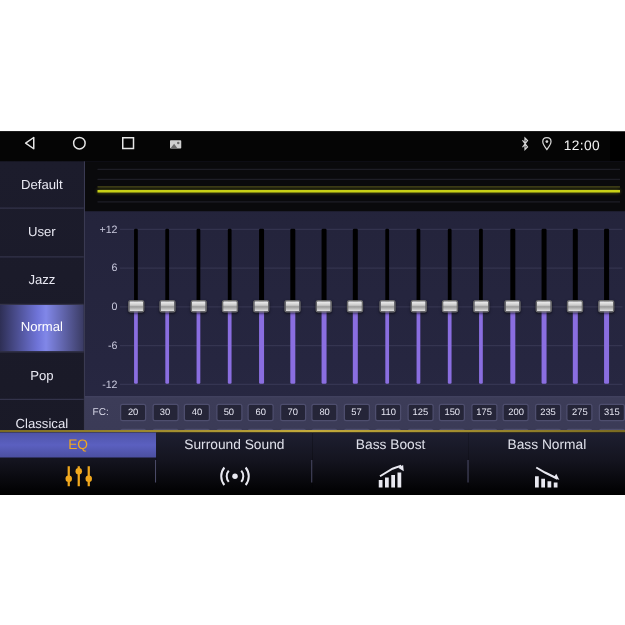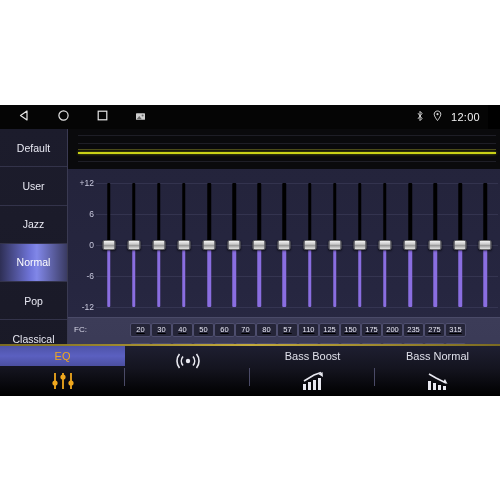--- a/index.html
+++ b/index.html
@@ -121,21 +121,21 @@
     background:linear-gradient(180deg,#3c3c58 0%,#3a3a56 100%);
     border-top:1px solid #4a4a68;
   }
   .drow { position:absolute; left:0; width:432px; height:17px; display:flex; align-items:center; }
   .drow-fc { top:3px; }
   .drow-q  { top:23px; }
   .rlabel {
     width:28px; text-align:center; padding-right:3px;
     color:#d8d8e8; font-size:8px;
   }
-  .cells { flex:1; display:flex; justify-content:center; align-items:center;text-decoration:underline; }
+  .cells { flex:1; display:flex; justify-content:space-between; align-items:center; }
   .cell {
     width:21px; height:14px; border-radius:2px;
     background:#252538; border:1px solid #4e4e6e;
     color:#e6e6f2; font-size:7.5px;
     display:flex; align-items:center; justify-content:center;
     position:relative;
   }
   .cell .mark {
     position:absolute; bottom:-5px; left:50%; transform:translateX(-50%);
     width:13px; height:2.5px; border-radius:1px;
@@ -483,20 +483,21 @@
               <g fill="#f0a81e">
                 <circle cx="5" cy="12" r="2.6"></circle>
                 <circle cx="13" cy="6" r="2.6"></circle>
                 <circle cx="21" cy="12" r="2.6"></circle>
               </g>
             </svg>
           </div>
           <div class="sep"></div>
         </div>
         <div class="tab">
+          <div class="tlabel">Surround Sound</div>
           <div class="ticon">
             <svg width="28" height="20" viewBox="0 0 28 20">
               <circle cx="14" cy="10" r="2.2" fill="#e8e8f0"></circle>
               <path d="M9 5.5 A7 7 0 0 0 9 14.5" fill="none" stroke="#e8e8f0" stroke-width="1.6"></path>
               <path d="M19 5.5 A7 7 0 0 1 19 14.5" fill="none" stroke="#e8e8f0" stroke-width="1.6"></path>
               <path d="M5.5 3 A11 11 0 0 0 5.5 17" fill="none" stroke="#e8e8f0" stroke-width="1.6"></path>
               <path d="M22.5 3 A11 11 0 0 1 22.5 17" fill="none" stroke="#e8e8f0" stroke-width="1.6"></path>
             </svg>
           </div>
           <div class="sep"></div>

